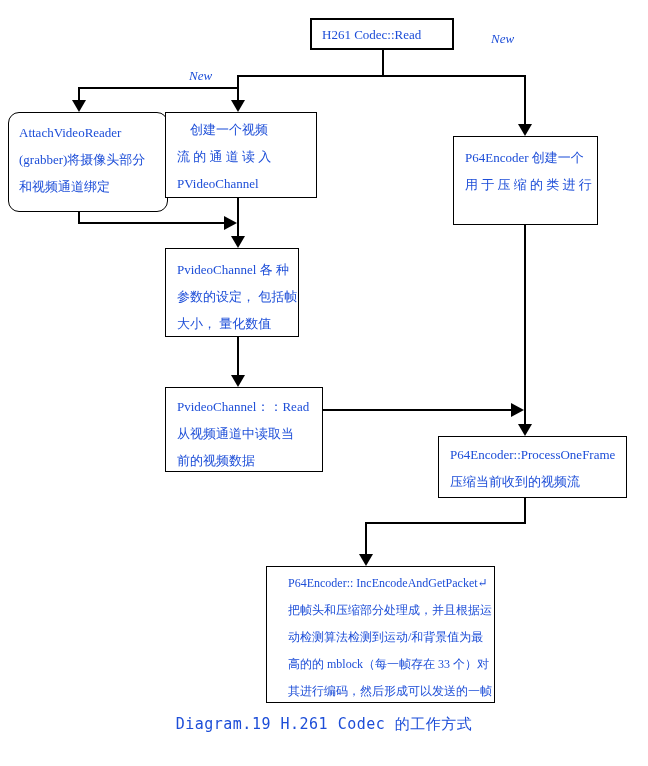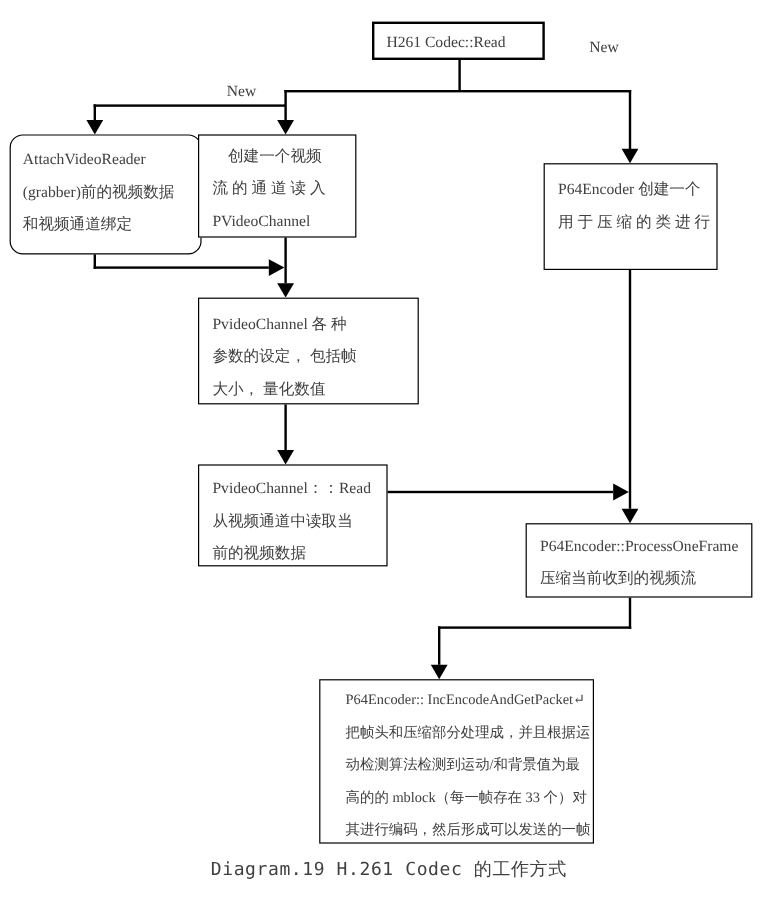--- a/index.html
+++ b/index.html
@@ -1,37 +1,37 @@
 <!DOCTYPE html>
 <html><head>
 <meta charset="utf-8">
 <style>
   html,body { margin:0; padding:0; background:#ffffff; }
   .page {
     position:relative; width:648px; height:766px; background:#ffffff;
-    color:#404040; font-family:"Liberation Serif","DejaVu Serif",serif;
+    color:#1d4ed8; font-family:"Liberation Serif","DejaVu Serif",serif;
     overflow:hidden;
   }
   .box {
     position:absolute; border:1px solid #000; background:#fff;
     font-size:13px; line-height:27px; box-sizing:border-box;
   }
   .box .bl { white-space:nowrap; }
   .vl, .hl { position:absolute; background:#000; }
   .ad { 
     position:absolute; width:0; height:0;
     border-left:7px solid transparent; border-right:7px solid transparent;
     border-top:12px solid #000;
   }
   .ar { 
     position:absolute; width:0; height:0;
     border-top:7px solid transparent; border-bottom:7px solid transparent;
     border-left:13px solid #000;
   }
-  .newlbl { position:absolute; font-size:13px; }
+  .newlbl { position:absolute; font-size:13px;font-style:italic; }
   .caption {
     position:absolute; left:0; top:715px; width:100%; text-align:center;
     font-family:"DejaVu Sans Mono","Liberation Mono",monospace;
     font-size:15px; letter-spacing:0.5px;
   }
 </style>
 </head>
 <body>
 
 <div class="page">
@@ -51,43 +51,43 @@
 
   <div class="vl" style="left:237px; top:75px; width:2px; height:26px;"></div>
   <div class="ad" style="left:231px; top:100px;"></div>
 
   <div class="hl" style="left:78px; top:87px; width:160px; height:2px;"></div>
   <div class="vl" style="left:78px; top:87px; width:2px; height:14px;"></div>
   <div class="ad" style="left:72px; top:100px;"></div>
 
   <div class="box" style="left:8px; top:112px; width:160px; height:100px; padding:6px 0 0 10px;border-radius:11px;">
     <div class="bl">AttachVideoReader</div>
-    <div class="bl">(grabber)前的视频数据</div>
+    <div class="bl">(grabber)将摄像头部分</div>
     <div class="bl">和视频通道绑定</div>
   </div>
 
-  <div class="box" style="left:165px; top:112px; width:132px; height:86px; padding:3px 0 16px 11px;">
+  <div class="box" style="left:165px; top:112px; width:152px; height:86px; padding:3px 0 16px 11px;">
     <div class="bl" style="margin-left:13px;">创建一个视频</div>
     <div class="bl">流 的 通 道 读 入</div>
     <div class="bl">PVideoChannel</div>
   </div>
 
   <div class="box" style="left:453px; top:136px; width:145px; height:89px; padding:7px 0 12px 11px;">
     <div class="bl">P64Encoder 创建一个</div>
     <div class="bl">用 于 压 缩 的 类 进 行</div>
   </div>
 
   <div class="vl" style="left:78px; top:212px; width:2px; height:12px;"></div>
   <div class="hl" style="left:78px; top:222px; width:146px; height:2px;"></div>
   <div class="ar" style="left:224px; top:216px;"></div>
 
   <div class="vl" style="left:237px; top:198px; width:2px; height:38px;"></div>
   <div class="ad" style="left:231px; top:236px;"></div>
 
-  <div class="box" style="left:165px; top:248px; width:184px; height:89px; padding:7px 0 0 11px;">
+  <div class="box" style="left:165px; top:248px; width:134px; height:89px; padding:7px 0 0 11px;">
     <div class="bl">PvideoChannel 各 种</div>
     <div class="bl">参数的设定， 包括帧</div>
     <div class="bl">大小， 量化数值</div>
   </div>
 
   <div class="vl" style="left:237px; top:337px; width:2px; height:38px;"></div>
   <div class="ad" style="left:231px; top:375px;"></div>
 
   <div class="box" style="left:165px; top:387px; width:158px; height:85px; padding:5px 4px 0 11px;">
     <div class="bl">PvideoChannel：：Read</div>

